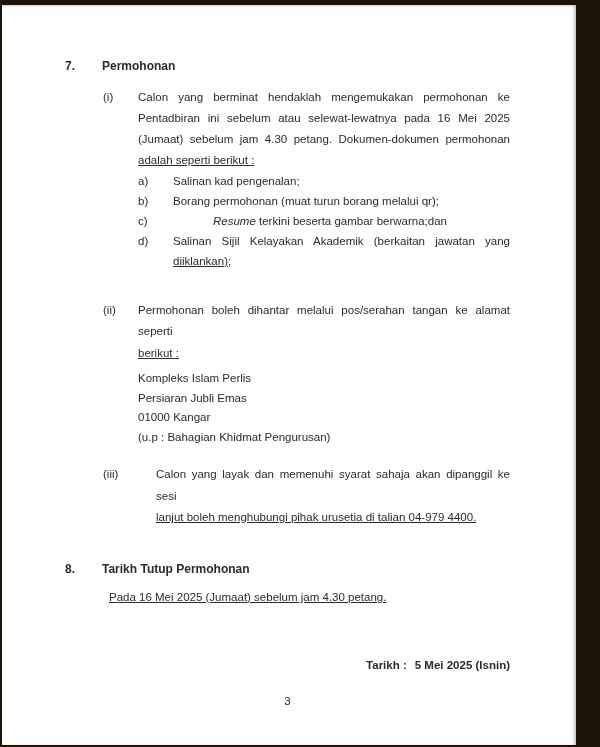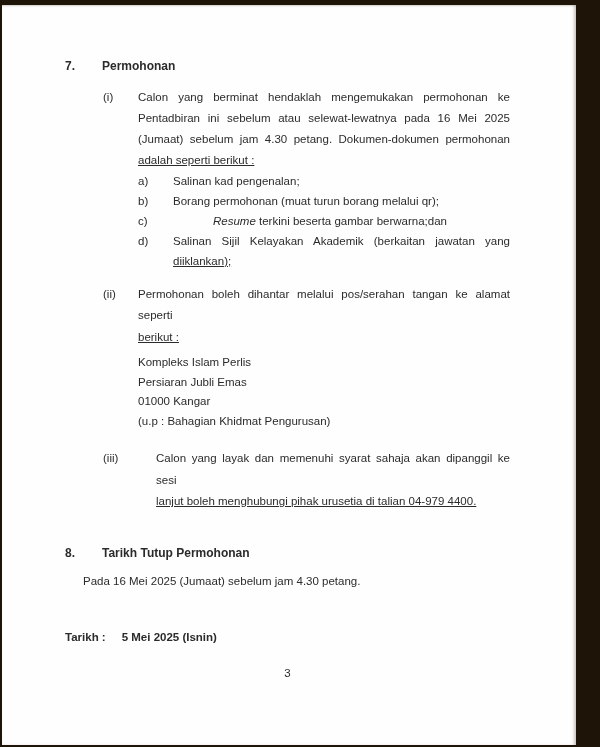--- a/index.html
+++ b/index.html
@@ -37,33 +37,34 @@
   .lline { text-align: left; text-decoration: underline; }
   .bold  { font-weight: normal; }
   .italic { font-style: italic; margin-left: 40px; }
 
   .item-i   { margin-top: 9px; line-height: 21px; }
   .sublist  { line-height: 20px; }
   .sub      { display: flex; }
   .sub-label{ width: 35px; flex-shrink: 0; }
   .sub-body { flex: 1; min-width: 0; }
 
-  .item-ii  { margin-top: 13px; }
+  .item-ii  { margin-top: 29px; }
   .address  { margin-top: 5px; line-height: 19.5px; }
 
   .item-iii { margin-top: 17px; gap: 18px; }
 
   .sec8     { margin-top: 30px; }
-  .pada     { margin-top: 7px; margin-left: 18px; }
+  .pada     { margin-top: 7px; margin-left: 44px; text-decoration: underline; }
 
   .footer-date {
     display: flex;
-    gap: 16px;
+    justify-content: flex-end;
+    gap: 8px;
     font-weight: bold;
-    margin-top: 34px;
+    margin-top: 46px;
   }
   .pagenum { text-align: center; margin-top: 15px; }
 </style>
 </head>
 <body>
 
 <div class="paper">
   <div class="content">
 
     <div class="sec-head">

